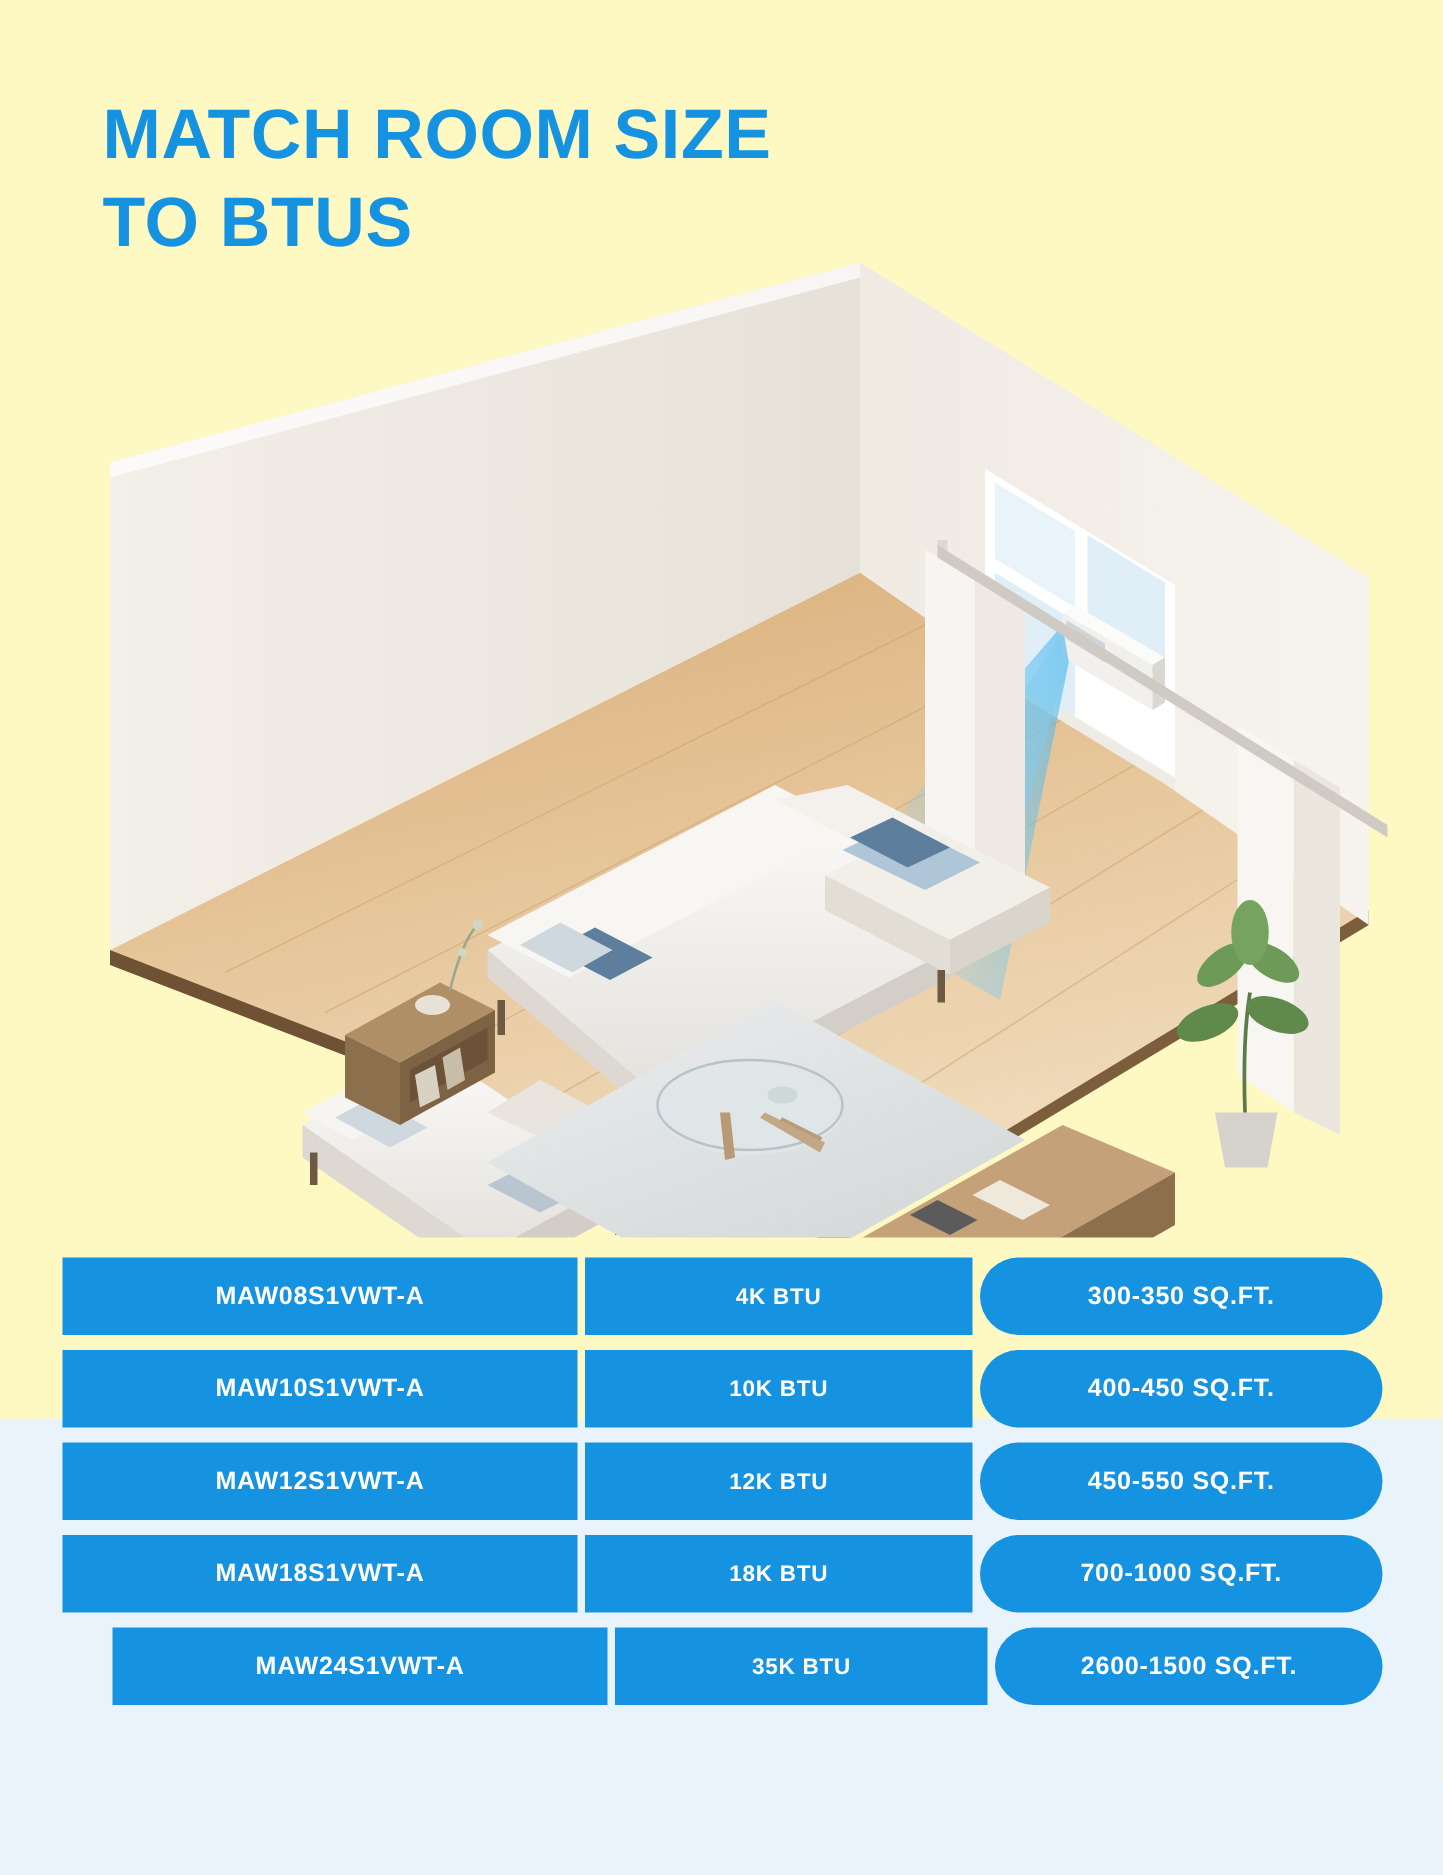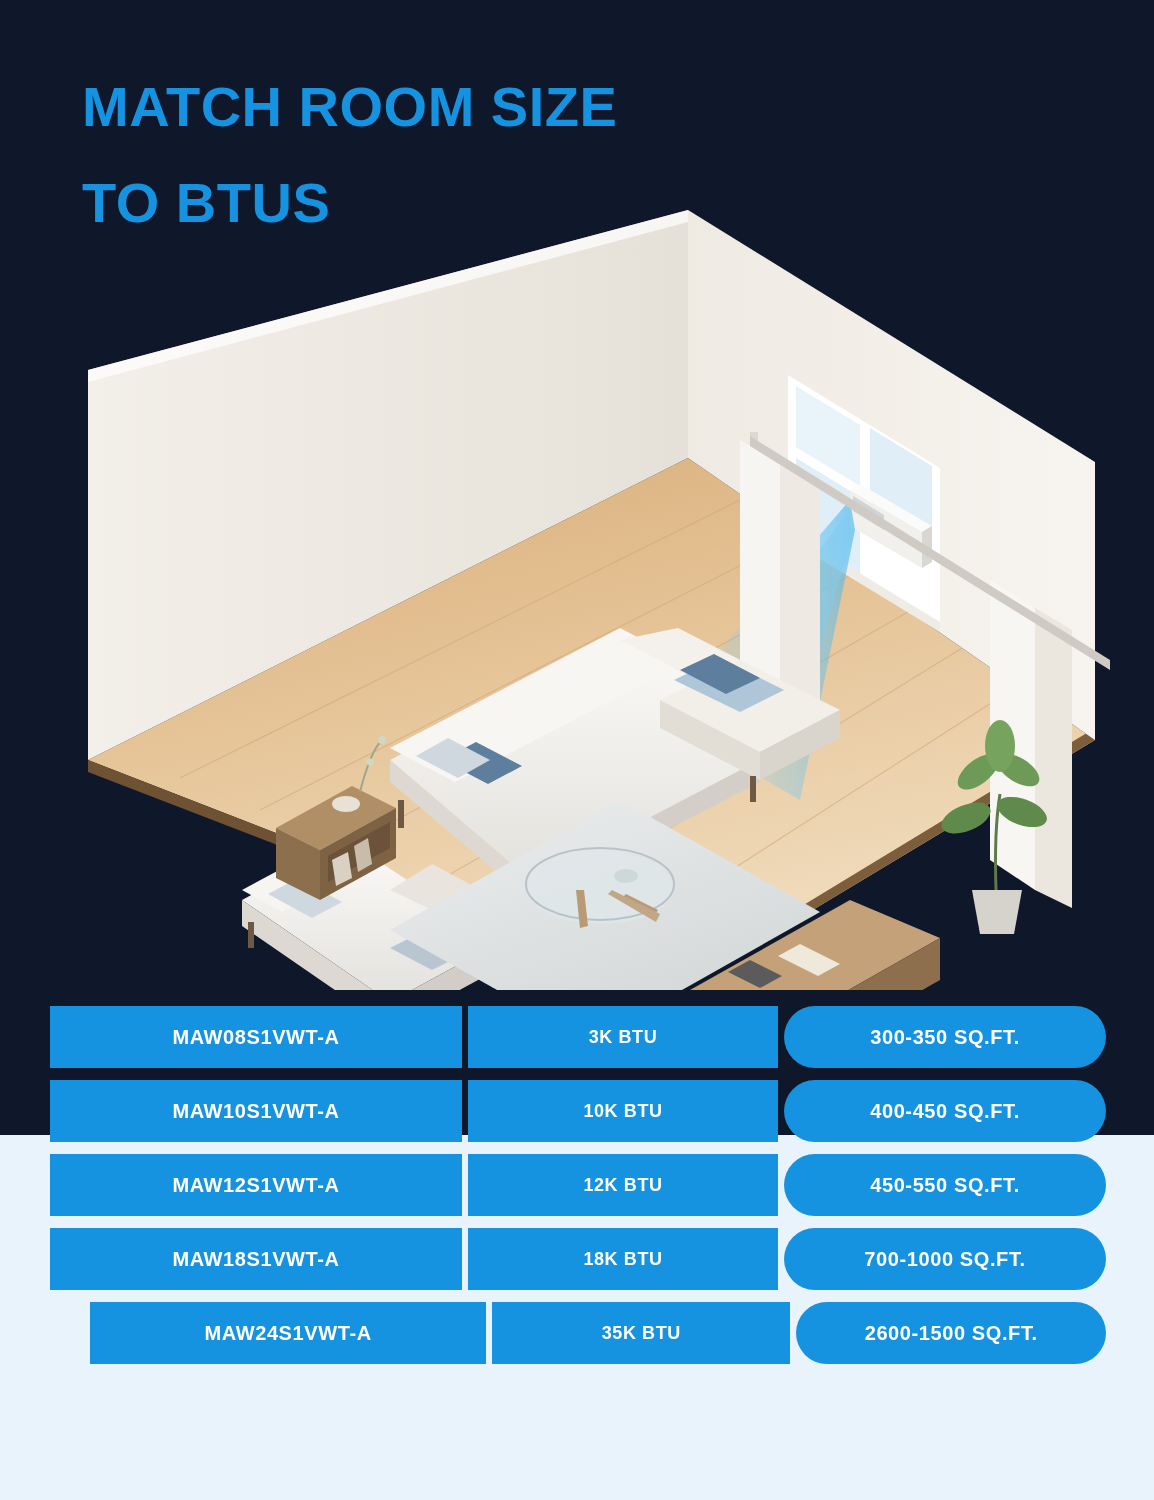--- a/index.html
+++ b/index.html
@@ -11,37 +11,37 @@
     height: 1500px;
     background: #e8f3fb;
     font-family: "Liberation Sans", sans-serif;
     overflow: hidden;
     position: relative;
   }
   .page {
     position: relative;
     width: 1154px;
     height: 1135px;
-    background: #0f172a;
+    background: #fef9c3;
   }
 
   
   .title {
     position: absolute;
     left: 82px;
     top: 72px;
     width: 860px;
     color: #1592e0;
     font-size: 56px;
     line-height: 1.26;
     font-weight: bold;
     letter-spacing: 0.5px;
     text-transform: uppercase;
   }
-  .title .line2 { display: block; margin-top: 25px; }
+  .title .line2 { display: block; }
 
   
   .scene {
     position: absolute;
     left: 60px;
     top: 200px;
     width: 1060px;
     height: 790px;
   }
   .scene svg { display: block; }
@@ -256,21 +256,21 @@
         <ellipse cx="958" cy="570" rx="24" ry="12" fill="#6d9a57" transform="rotate(32 958 570)"></ellipse>
         <ellipse cx="940" cy="546" rx="15" ry="26" fill="#76a45e"></ellipse>
       </g>
     </svg>
   </div>
 
   <div class="spec-table">
 
     <div class="spec-row">
       <div class="cell cell-model">MAW08S1VWT-A</div>
-      <div class="cell cell-btu">3K BTU</div>
+      <div class="cell cell-btu">4K BTU</div>
       <div class="cell cell-area">300-350 SQ.FT.</div>
     </div>
 
     <div class="spec-row">
       <div class="cell cell-model">MAW10S1VWT-A</div>
       <div class="cell cell-btu">10K BTU</div>
       <div class="cell cell-area">400-450 SQ.FT.</div>
     </div>
 
     <div class="spec-row">

